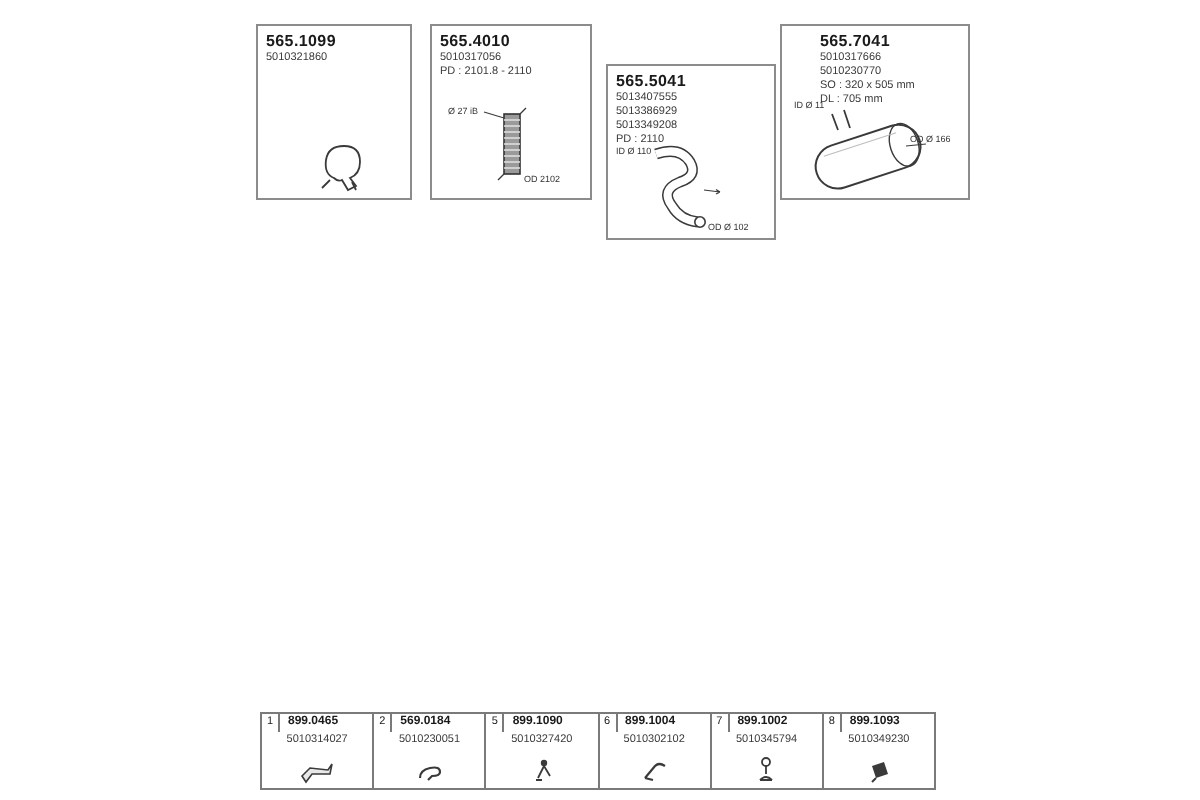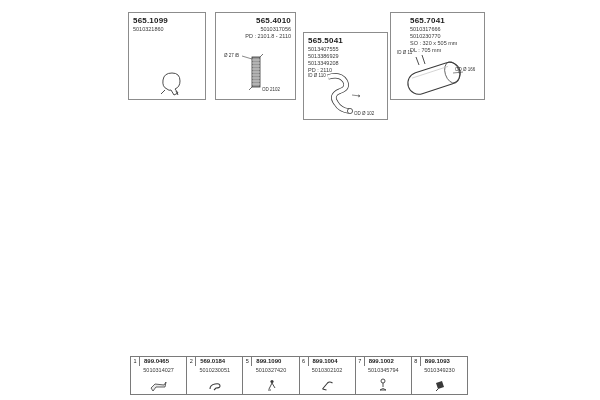--- a/index.html
+++ b/index.html
@@ -6,21 +6,21 @@
   body{
     width:600px;height:400px;position:relative;background:#ffffff;
     font-family:"Liberation Sans", sans-serif;color:#1a1a1a;overflow:hidden;
   }
   
   .pbox{
     position:absolute;top:12px;height:88px;border:1px solid #8c8c8c;
     background:#fff;box-sizing:border-box;padding:3px 4px 2px 4px;
   }
   #box1{left:128px;width:78px;}
-  #box2{left:215px;width:81px;text-align:right;}
+  #box2{left:215px;width:81px;}
   #box3{left:303px;width:85px;margin-top:20px;}
   #box4{left:390px;width:95px;padding-left:19px;}
   .pbox .title{font-size:8px;font-weight:bold;letter-spacing:.2px;line-height:10px;}
   .pbox .pline{font-size:5.5px;color:#3a3a3a;line-height:7px;white-space:nowrap;}
   .pbox svg{position:absolute;left:0;bottom:0;}
   .glabel{font-size:4.5px;fill:#333;}
   
   #bottom-row{
     position:absolute;left:130px;top:356px;width:338px;height:39px;
     display:flex;border-top:1px solid #7a7a7a;border-bottom:1px solid #7a7a7a;

